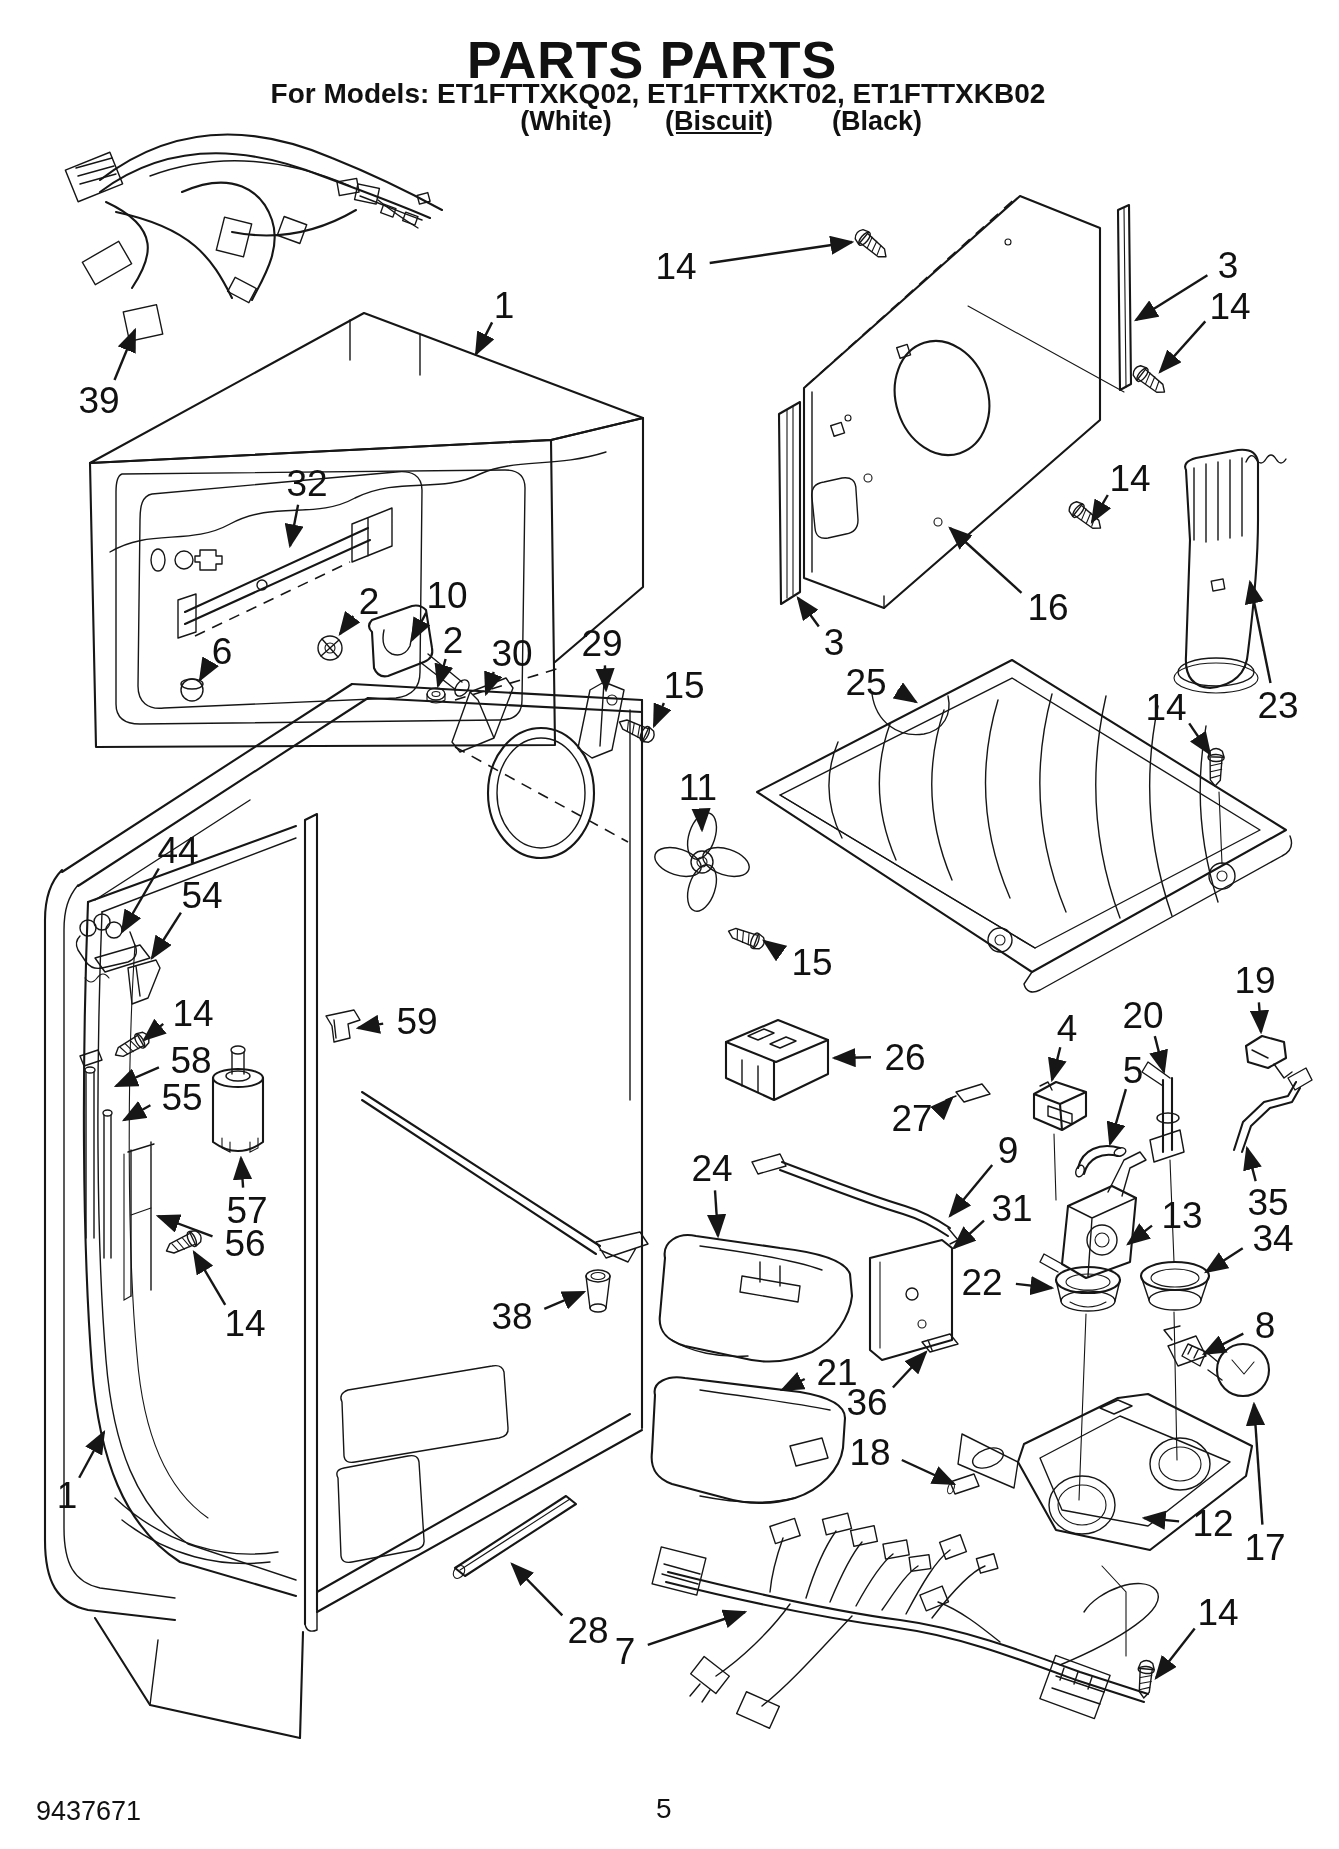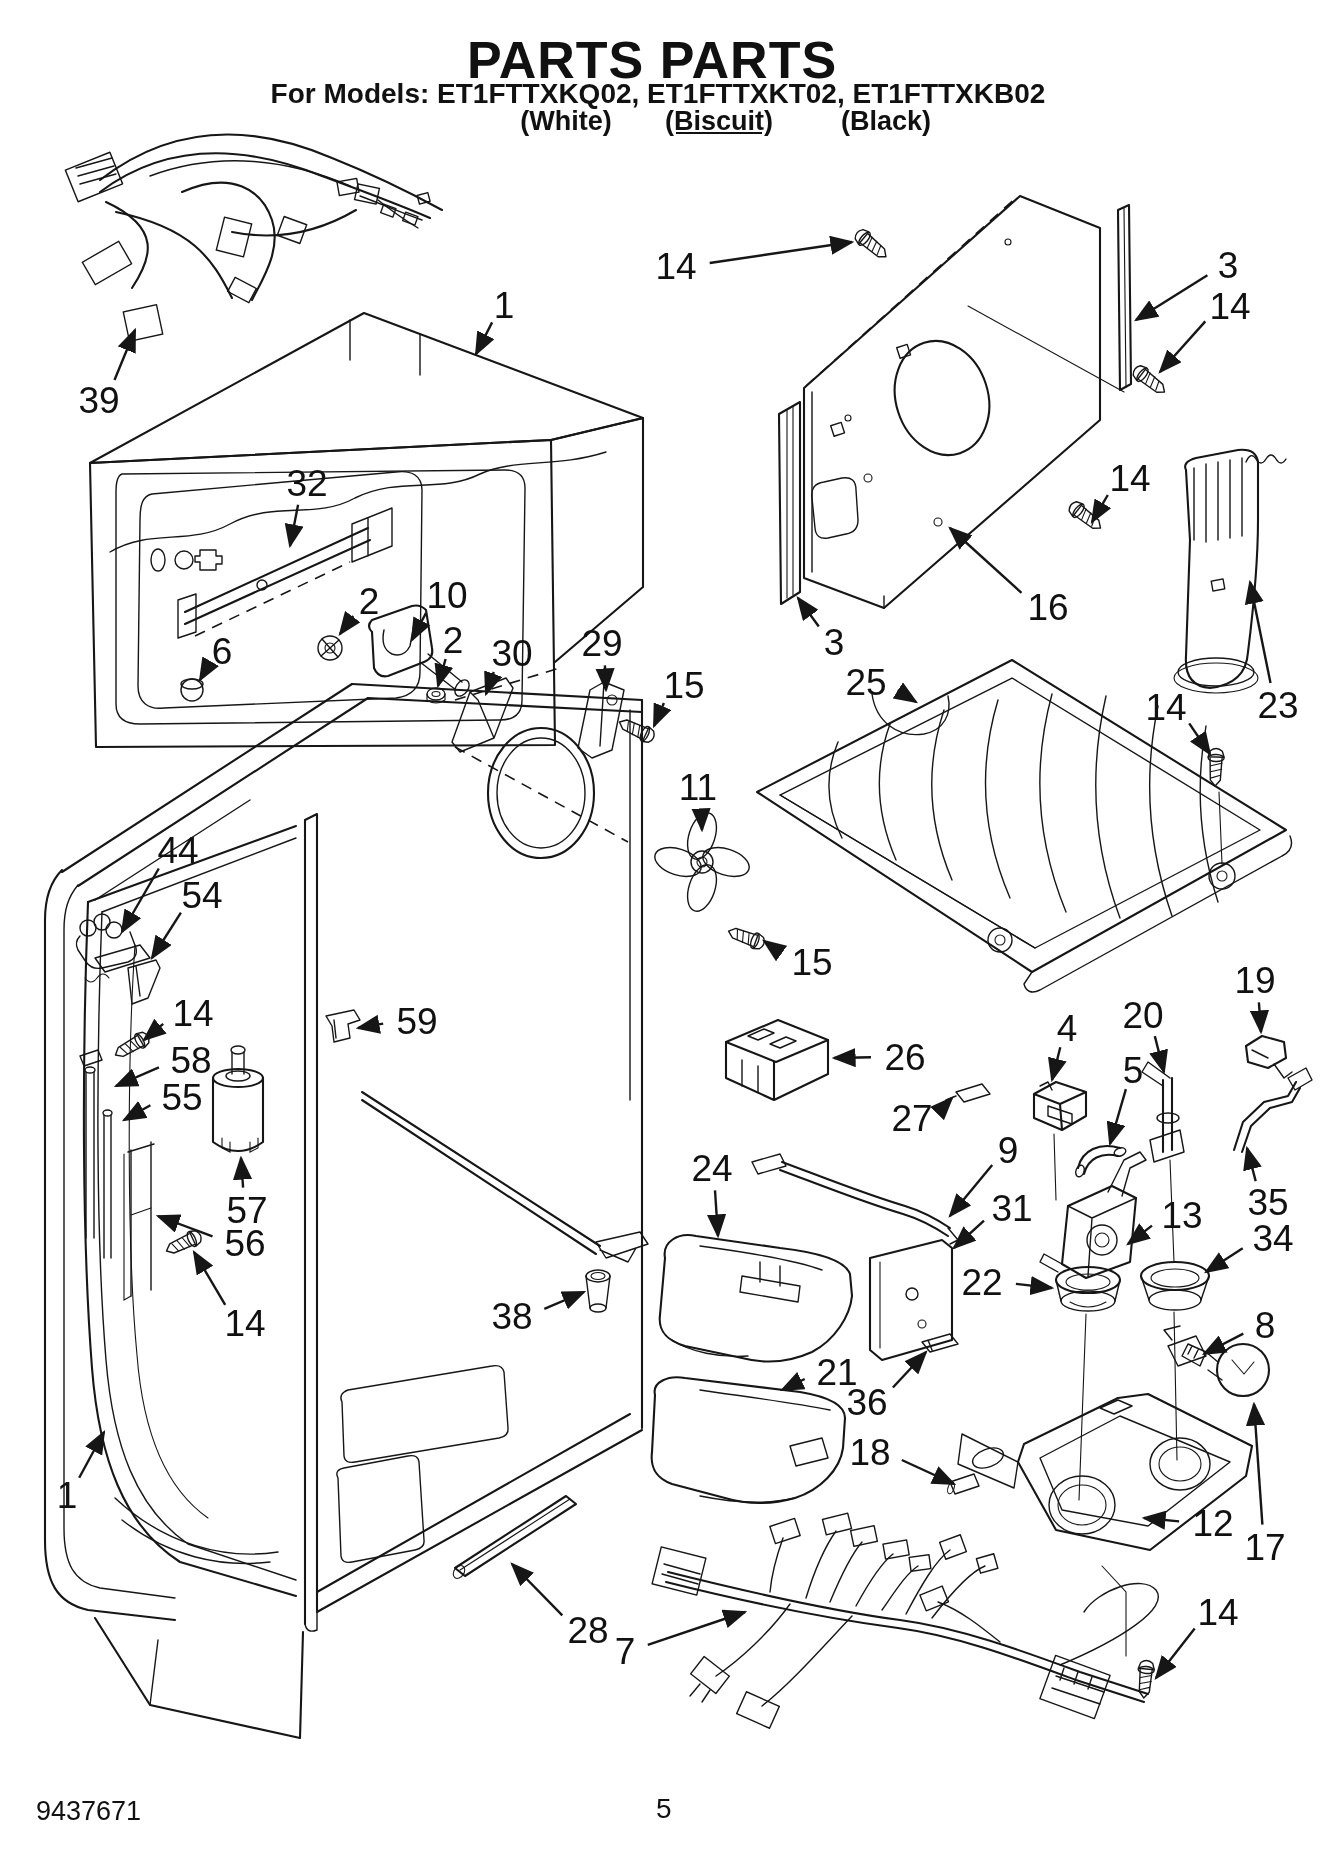--- a/index.html
+++ b/index.html
@@ -5,21 +5,21 @@
   html,body{margin:0;padding:0;background:#e8e8e8;}
   .page{
     position:relative;width:1339px;height:1849px;margin:0 auto;
     background:#ffffff;overflow:hidden;
     font-family:"Liberation Sans",sans-serif;color:#111;
   }
   .hdr{position:absolute;transform:translateX(-50%);white-space:nowrap;}
   .title{top:30px;left:652px;font-size:52px;font-weight:700;letter-spacing:1px;}
   .models{top:78px;left:658px;font-size:28px;font-weight:700;}
   .finish{position:absolute;top:106px;transform:translateX(-50%);font-size:27px;font-weight:700;white-space:nowrap;text-align:right;}
-  .f0{left:566px;} .f1{left:719px;text-decoration:underline;} .f2{left:877px;margin-left:9px;}
+  .f0{left:566px;} .f1{left:719px;text-decoration:underline;} .f2{left:877px;}
   .footer-doc{position:absolute;left:36px;top:1796px;font-size:27px;}
   .footer-page{position:absolute;left:656px;top:1793px;font-size:28px;}
   svg.art{position:absolute;left:0;top:0;}
   
   .ln{fill:none;stroke:#161616;stroke-width:2.1;stroke-linecap:round;stroke-linejoin:round;}
   .ln2{fill:none;stroke:#161616;stroke-width:1.4;stroke-linecap:round;stroke-linejoin:round;}
   .thin{fill:none;stroke:#161616;stroke-width:1.1;stroke-linecap:round;}
   .dash{fill:none;stroke:#161616;stroke-width:1.6;stroke-dasharray:11 8;}
   .leader{stroke:#161616;stroke-width:2.4;}
   .callout{font:400 37px "Liberation Sans",sans-serif;fill:#111;text-anchor:middle;}

